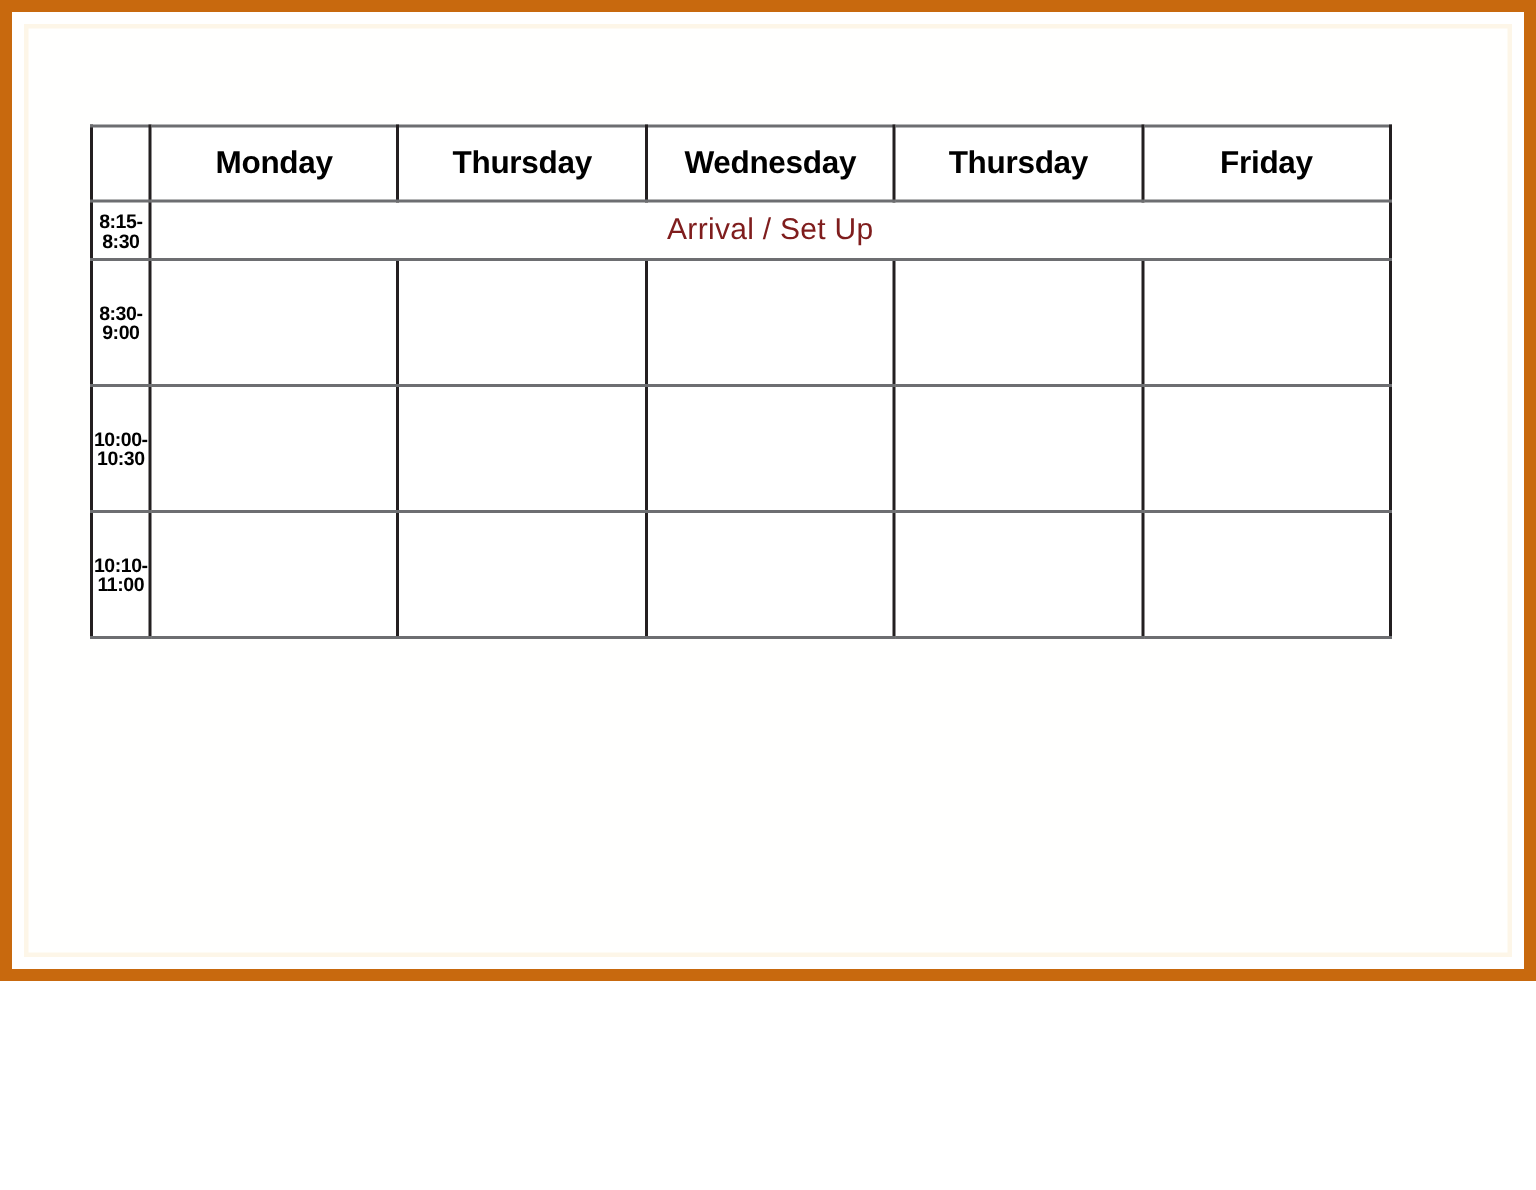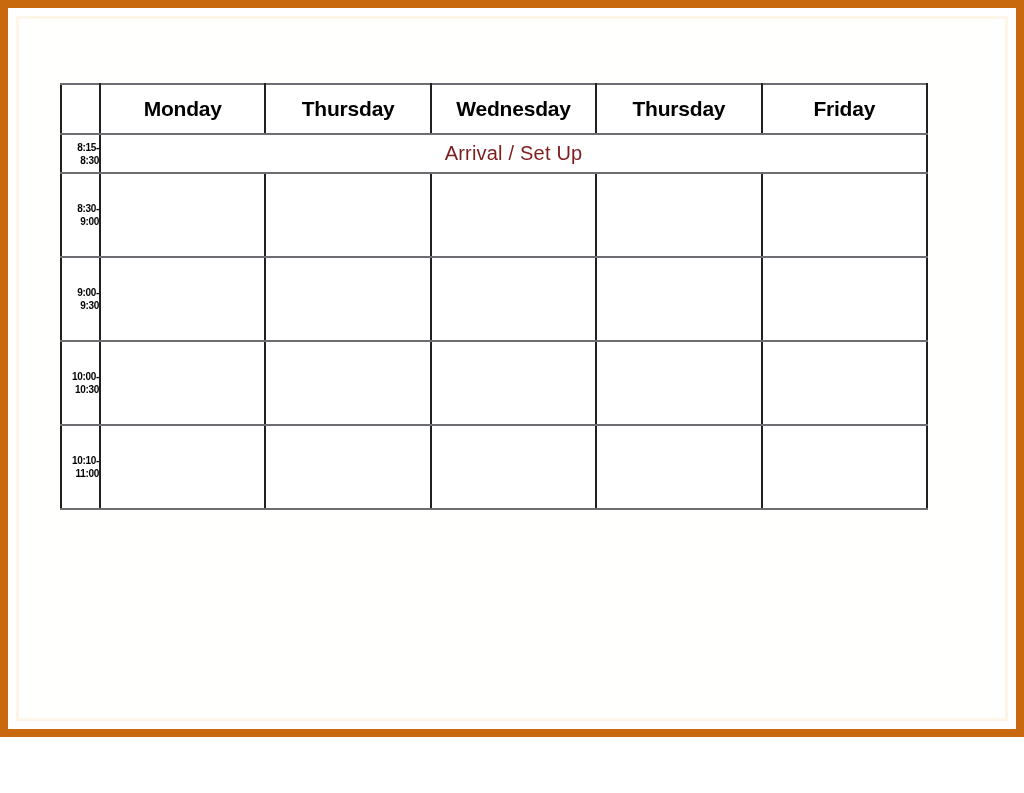--- a/index.html
+++ b/index.html
@@ -14,21 +14,21 @@
     font-family: "Liberation Sans", sans-serif;
     overflow: hidden;
   }
 
   
   #page-frame {
     position: absolute;
     left: 0;
     top: 0;
     width: 1024px;
-    height: 737px;
+    height: 654px;
     box-sizing: border-box;
     border: 8px solid #c8690e;
     background: #ffffff;
   }
   #frame-inner-glow {
     position: absolute;
     left: 8px;
     top: 8px;
     right: 8px;
     bottom: 8px;
@@ -71,24 +71,24 @@
     text-align: center;
     vertical-align: middle;
     letter-spacing: -0.2px;
   }
   th.corner-head {
     height: 48px;
   }
 
   td.time-cell {
     height: 82px;
-    font-size: 10px;
+    font-size: 13px;
     font-weight: bold;
     color: #000000;
-    text-align: right;
+    text-align: center;
     vertical-align: middle;
     line-height: 13px;
     letter-spacing: -0.3px;
   }
   td.time-cell.compact {
     height: 37px;
   }
   td.slot-cell {
     height: 82px;
   }
@@ -146,31 +146,20 @@
             <span class="time-line">8:30-</span>
             <span class="time-line">9:00</span>
           </td>
           <td class="slot-cell"></td>
           <td class="slot-cell"></td>
           <td class="slot-cell"></td>
           <td class="slot-cell"></td>
           <td class="slot-cell"></td>
         </tr>
 
-        <tr>
-          <td class="time-cell">
-            <span class="time-line">9:00-</span>
-            <span class="time-line">9:30</span>
-          </td>
-          <td class="slot-cell"></td>
-          <td class="slot-cell"></td>
-          <td class="slot-cell"></td>
-          <td class="slot-cell"></td>
-          <td class="slot-cell"></td>
-        </tr>
 
 
         <tr>
           <td class="time-cell">
             <span class="time-line">10:00-</span>
             <span class="time-line">10:30</span>
           </td>
           <td class="slot-cell"></td>
           <td class="slot-cell"></td>
           <td class="slot-cell"></td>

